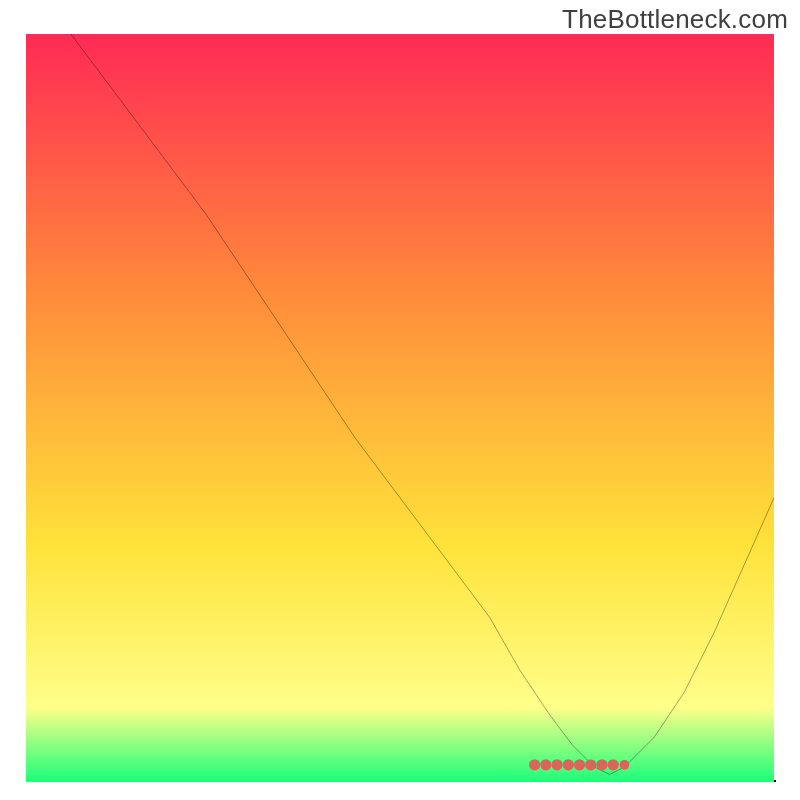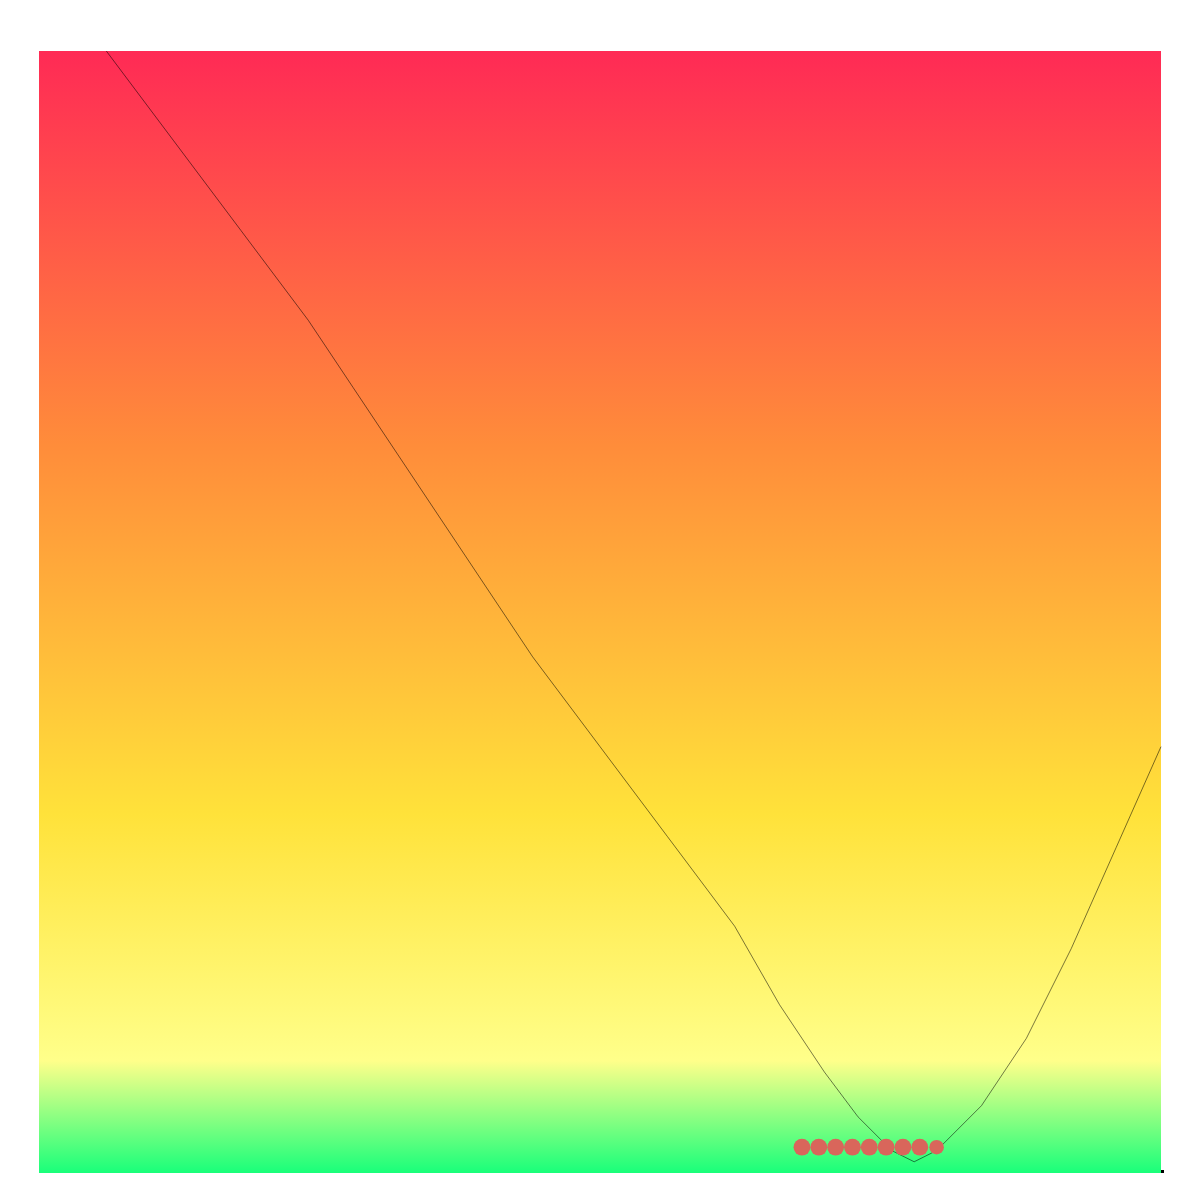--- a/index.html
+++ b/index.html
@@ -51,20 +51,21 @@
     overflow: visible;
   }
   .minimum-marker {
     fill: #d9665b;
   }
 </style>
 </head>
 <body>
 <div class="wrap">
 
+<div class="watermark">TheBottleneck.com</div>
 
 <div class="axis-left"></div>
 <div class="axis-bottom"></div>
 
 <svg viewBox="0 0 100 100" preserveAspectRatio="none">
   <defs>
     <linearGradient id="bg" x1="0" y1="0" x2="0" y2="1">
       <stop id="g0" offset="0%" stop-color="#ff2a55"></stop>
       <stop id="g1" offset="35%" stop-color="#ff8c3a"></stop>
       <stop id="g2" offset="68%" stop-color="#ffe23a"></stop>

